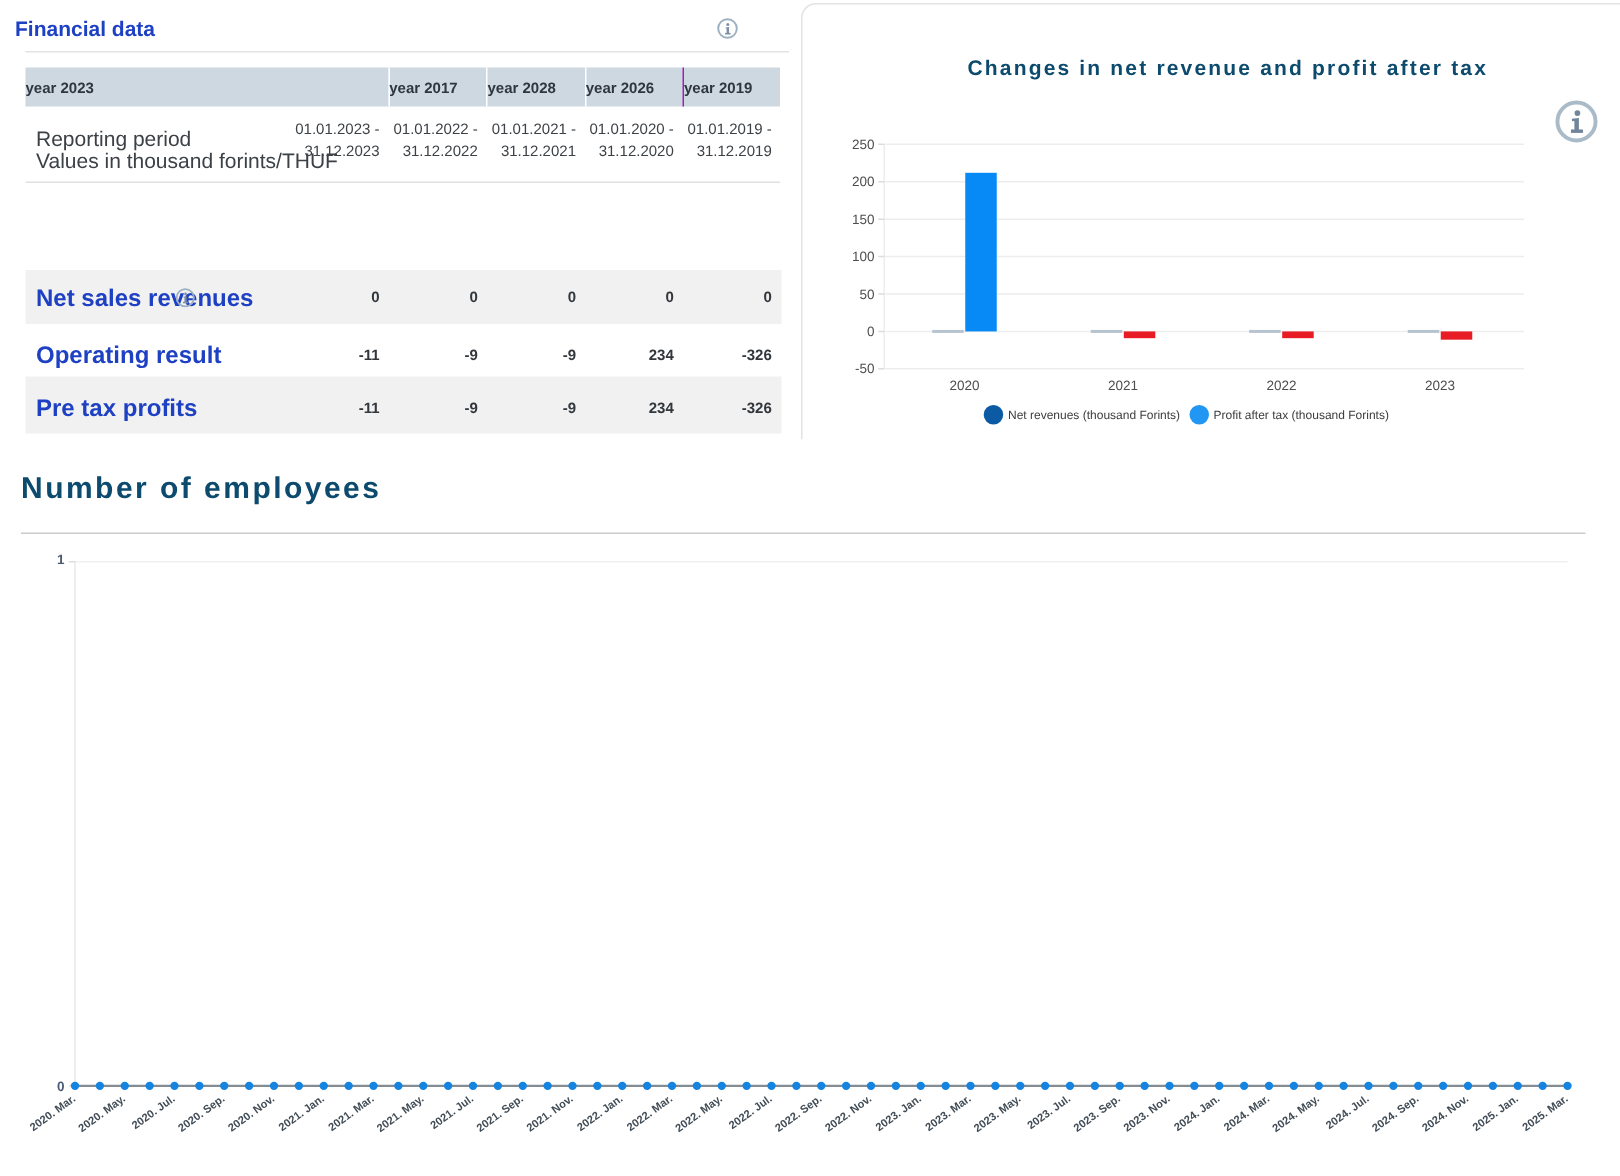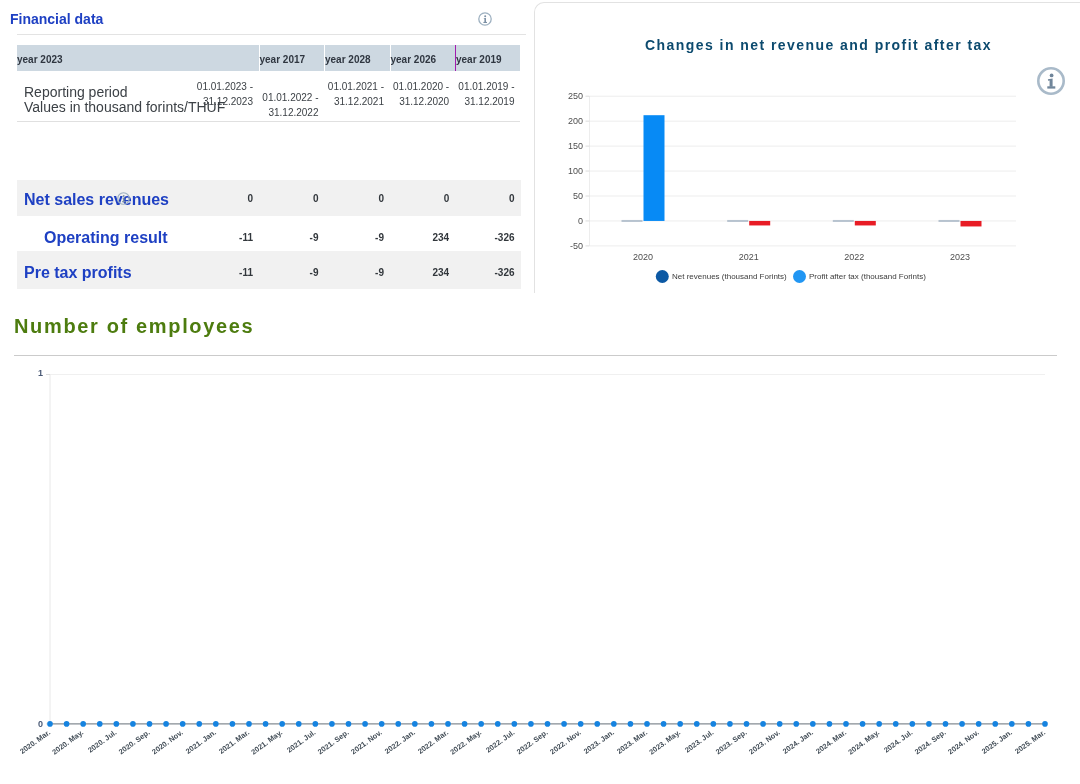--- a/index.html
+++ b/index.html
@@ -23,32 +23,32 @@
   <rect x="5.4" y="9.9" width="3.6" height="1.1" fill="#7c90a4"></rect>
 </svg>
 <div class="abs" style="left:17px; top:34px; width:509px; height:1px; background:#e3e3e3;"></div>
 
 <div class="abs hcell" style="left:17.0px; width:241.5px; ">year 2023</div>
 <div class="abs hcell" style="left:258.5px; width:65.5px; border-left:1px solid #fff;">year 2017</div>
 <div class="abs hcell" style="left:324.0px; width:65.5px; border-left:1px solid #fff;">year 2028</div>
 <div class="abs hcell" style="left:389.5px; width:65.5px; border-left:1px solid #fff;">year 2026</div>
 <div class="abs hcell" style="left:455.0px; width:65.0px; border-left:1px solid #a21caf;">year 2019</div>
 <div class="abs dcell" style="left:183.0px; width:70px;">01.01.2023 -<br>31.12.2023</div>
-<div class="abs dcell" style="left:248.5px; width:70px;margin-top:11px;">01.01.2022 -<br>31.12.2022</div>
+<div class="abs dcell" style="left:248.5px; width:70px;">01.01.2022 -<br>31.12.2022</div>
 <div class="abs dcell" style="left:314.0px; width:70px;">01.01.2021 -<br>31.12.2021</div>
 <div class="abs dcell" style="left:379.2px; width:70px;">01.01.2020 -<br>31.12.2020</div>
 <div class="abs dcell" style="left:444.5px; width:70px;">01.01.2019 -<br>31.12.2019</div>
 <div class="abs" style="left:24px; top:85.2px; font-size:14px; color:#3c4146; line-height:14.8px;">Reporting period<br>Values in thousand forints/THUF</div>
 <div class="abs" style="left:17px; top:121px; width:503px; height:1px; background:#e0e0e0;"></div>
 
 <div class="abs" style="left:17px; top:179.5px; width:503.8px; height:36.9px; background:#f1f1f1;"></div>
 <div class="abs" style="left:17px; top:251.3px; width:503.8px; height:37.8px; background:#f1f1f1;"></div>
 
 <div class="abs blue rowlab" style="left:24px; top:194.1px; line-height:12px;">Net sales revenues</div>
-<div class="abs blue rowlab" style="left:24px; top:232px; line-height:12px;margin-left:20px;">Operating result</div>
+<div class="abs blue rowlab" style="left:24px; top:232px; line-height:12px;">Operating result</div>
 <div class="abs blue rowlab" style="left:24px; top:266.7px; line-height:12px;">Pre tax profits</div>
 <svg class="abs" style="left:117px; top:192.3px;" width="13" height="13" viewBox="0 0 14 14">
   <circle cx="7" cy="7" r="6.2" fill="none" stroke="#9db0c0" stroke-width="1.3"></circle>
   <circle cx="7.2" cy="4.3" r="1" fill="#7c90a4"></circle>
   <path d="M5.8 6.3 L8 6 L8 10 L6.4 10 L6.4 7 L5.9 7.1 Z" fill="#7c90a4"></path>
   <rect x="5.4" y="9.9" width="3.6" height="1.1" fill="#7c90a4"></rect>
 </svg>
 <div class="abs val" style="left:193.0px; top:190.3px; width:60px;">0</div>
 <div class="abs val" style="left:258.5px; top:190.3px; width:60px;">0</div>
 <div class="abs val" style="left:324.0px; top:190.3px; width:60px;">0</div>
@@ -118,21 +118,21 @@
       <text x="748.7" y="259.8">2021</text>
       <text x="854.3" y="259.8">2022</text>
       <text x="960.0" y="259.8">2023</text>
     </g>
   <circle cx="662.3" cy="276.5" r="6.5" fill="#0c59a4"></circle>
   <text x="672" y="279.3" font-size="8" fill="#3c3c3c">Net revenues (thousand Forints)</text>
   <circle cx="799.5" cy="276.5" r="6.5" fill="#2196f3"></circle>
   <text x="809" y="279.3" font-size="8" fill="#3c3c3c">Profit after tax (thousand Forints)</text>
 </svg>
 
-<div class="abs" style="left:14px; top:316px; font-size:20px; font-weight:bold; color:#4d7c0f; letter-spacing:1.65px; line-height:20px;">Number of employees</div>
+<div class="abs" style="left:14px; top:316px; font-size:20px; font-weight:bold; color:#0c4a6e; letter-spacing:1.65px; line-height:20px;">Number of employees</div>
 <div class="abs" style="left:14px; top:354.5px; width:1043px; height:1.5px; background:#cbcbcb;"></div>
 
 <svg class="abs" style="left:0px; top:360px;" width="1080" height="424" viewBox="0 360 1080 424">
   <line x1="50" y1="374.5" x2="1045" y2="374.5" stroke="#f0f0f0" stroke-width="1"></line>
   <line x1="50" y1="374.5" x2="50" y2="723.9" stroke="#e8e8e8" stroke-width="1"></line>
   <line x1="46" y1="374.5" x2="50" y2="374.5" stroke="#dcdcdc" stroke-width="1"></line>
   <line x1="46" y1="723.9" x2="50" y2="723.9" stroke="#dcdcdc" stroke-width="1"></line>
   <text x="43" y="375.8" font-size="9" font-weight="bold" fill="#4a5a76" text-anchor="end">1</text>
   <text x="43" y="727.1" font-size="9" font-weight="bold" fill="#4a5a76" text-anchor="end">0</text>
   <line x1="50" y1="723.9" x2="1045" y2="723.9" stroke="#848c93" stroke-width="1.4"></line>

